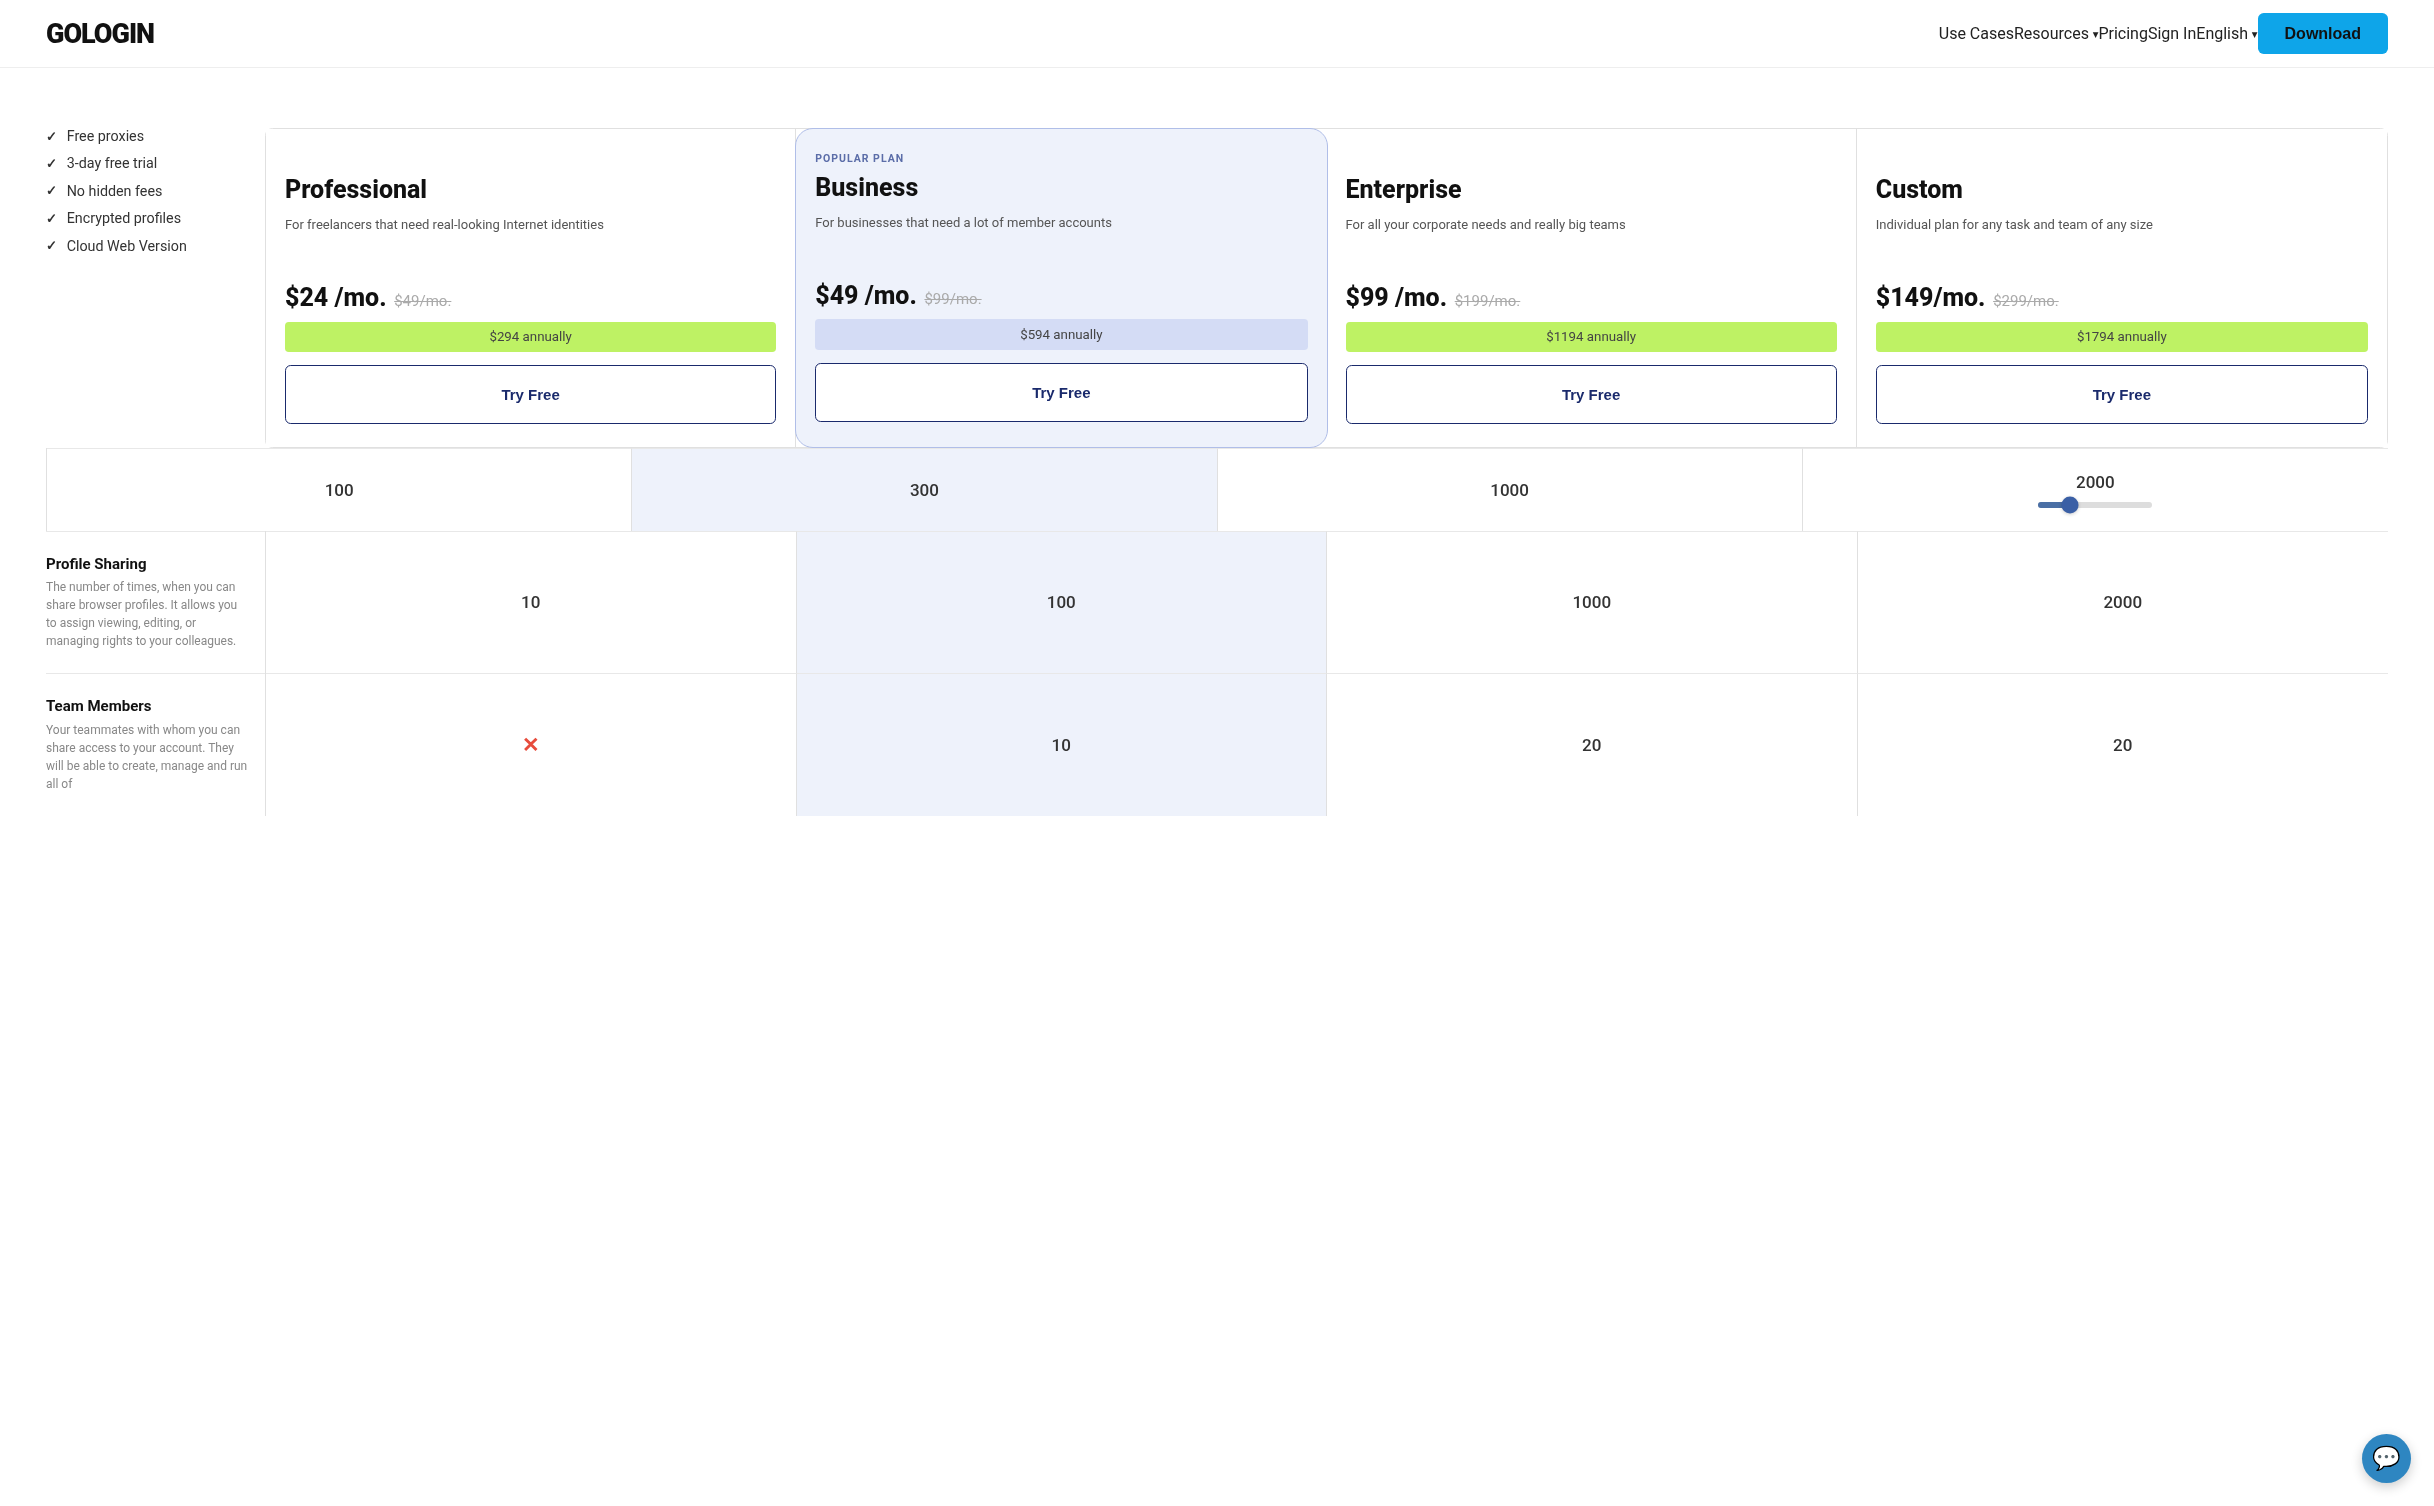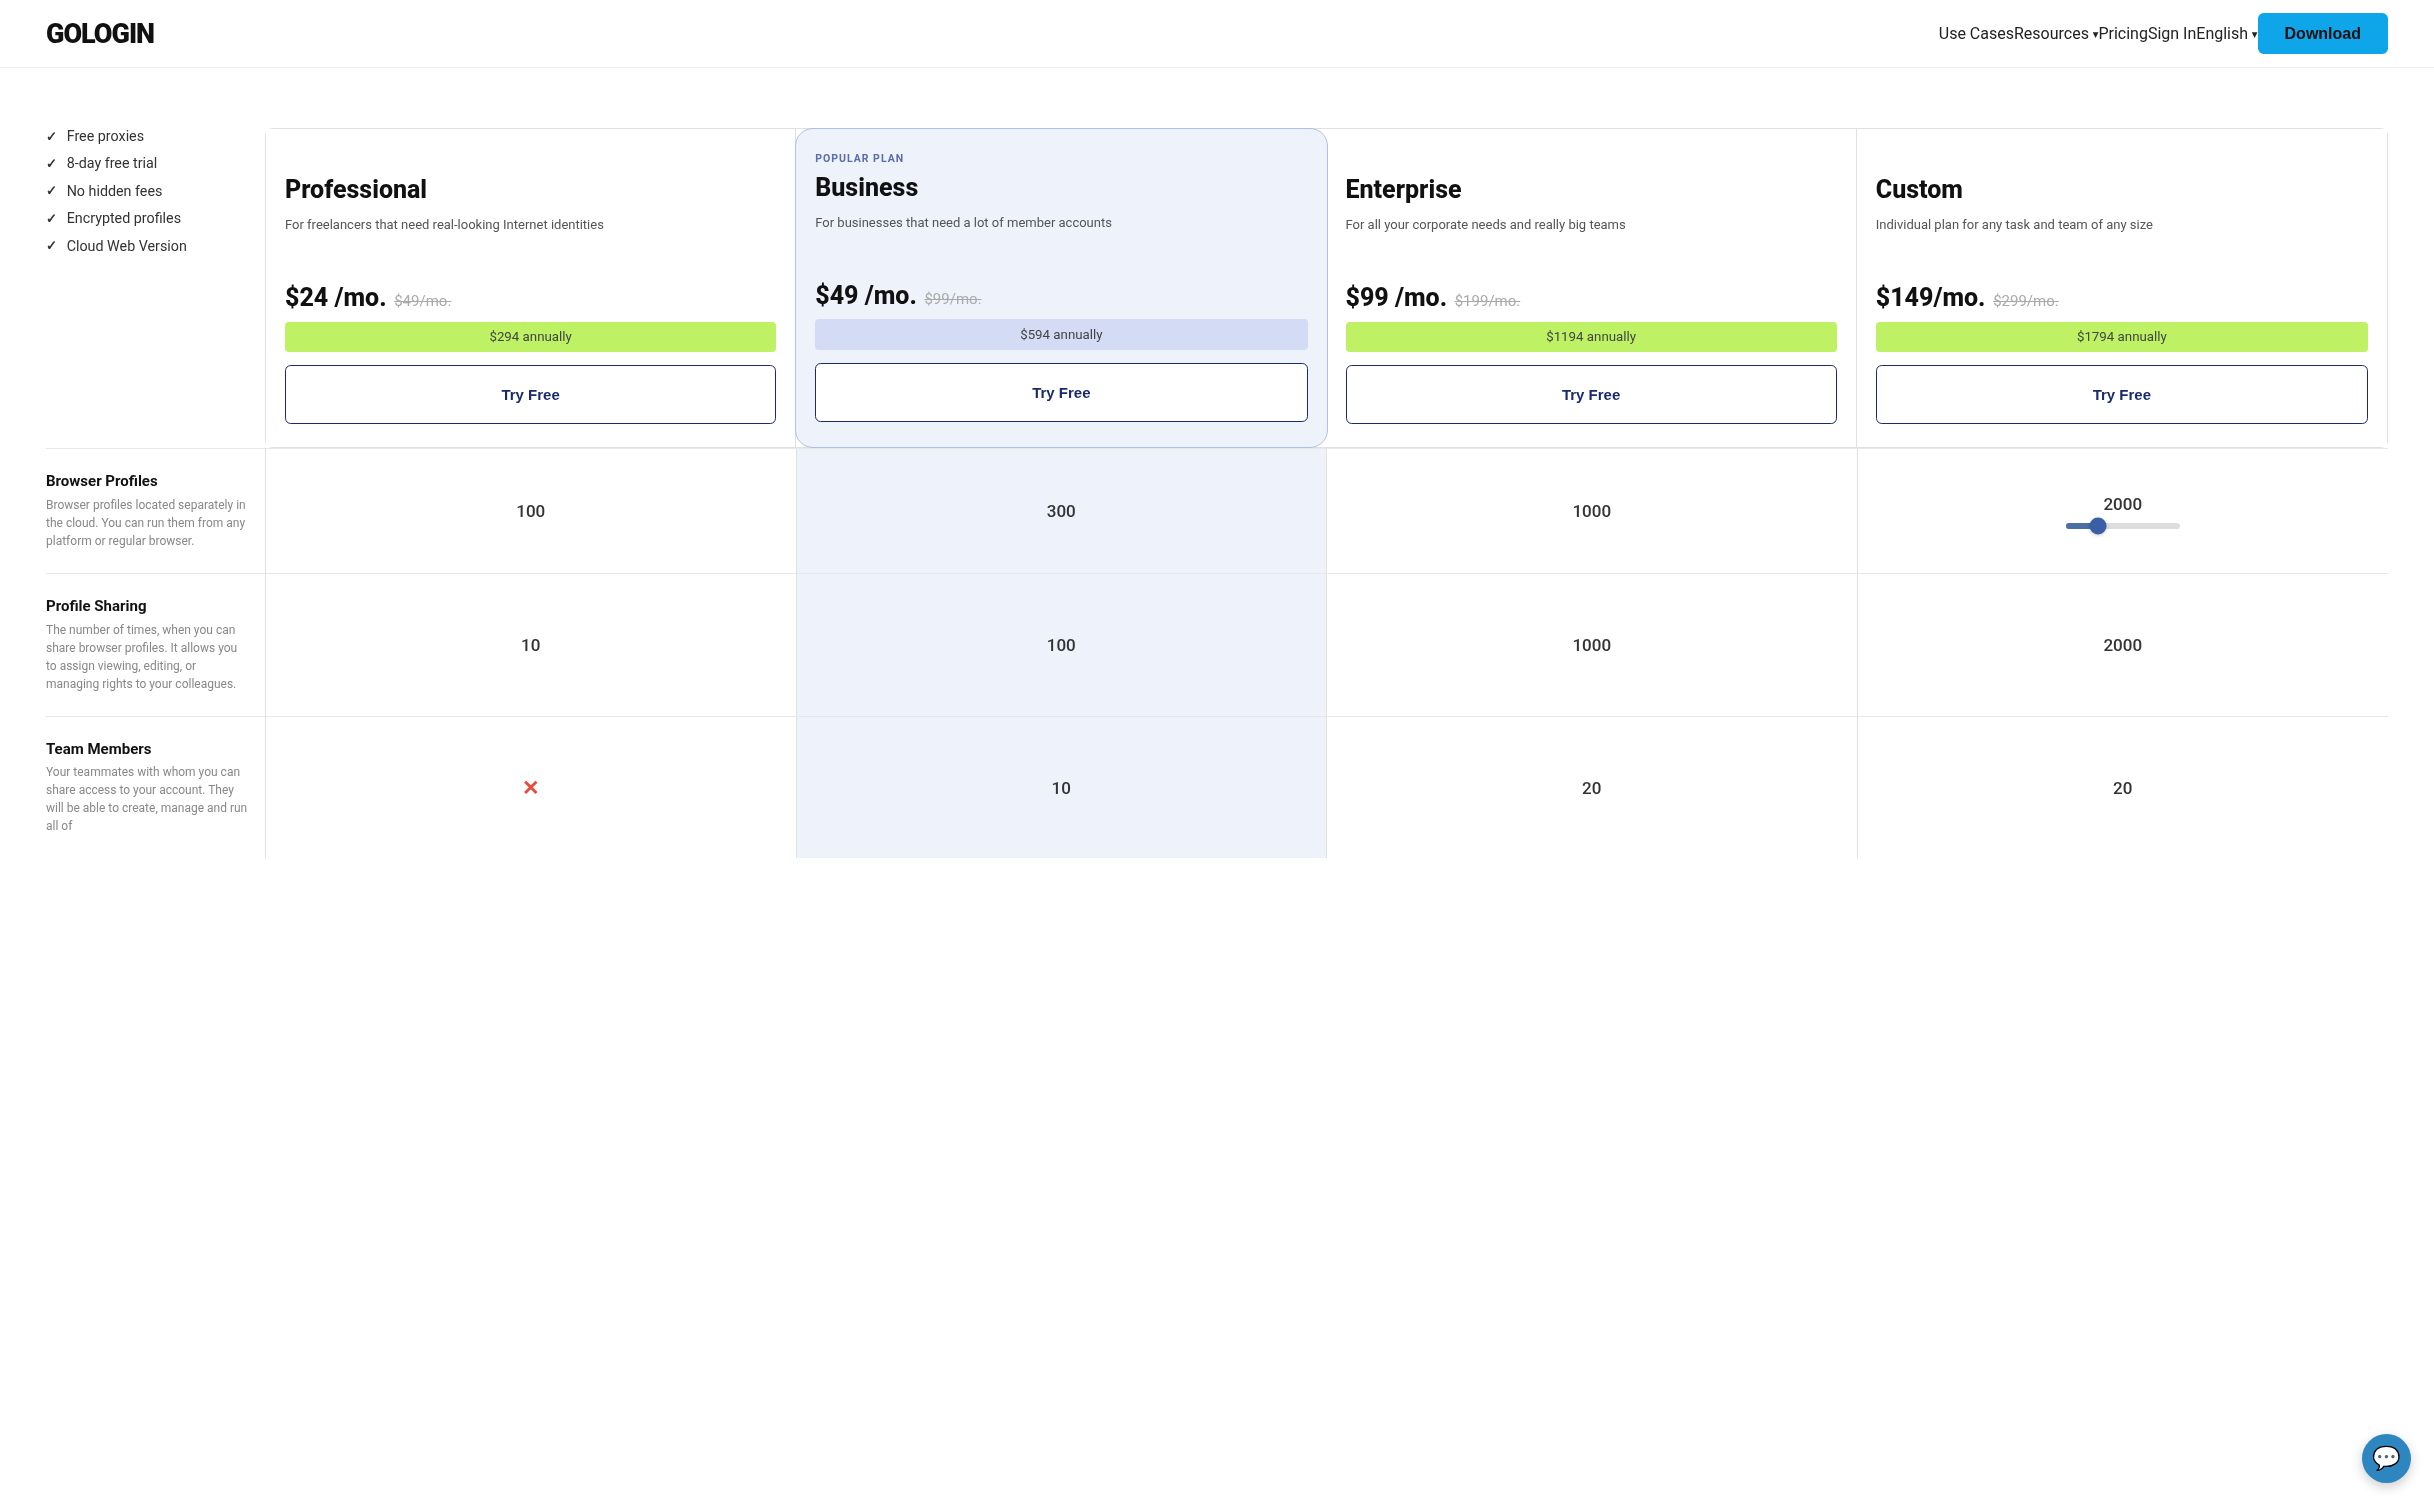--- a/index.html
+++ b/index.html
@@ -315,21 +315,21 @@
 
     <div class="features-col">
 
       <div style="padding-bottom: 30px;">
         <div class="feature-item">
           <span class="check-icon">✓</span>
           <span>Free proxies</span>
         </div>
         <div class="feature-item" style="margin-top:11.4px;">
           <span class="check-icon">✓</span>
-          <span>8-day free trial</span>
+          <span>3-day free trial</span>
         </div>
         <div class="feature-item" style="margin-top:11.4px;">
           <span class="check-icon">✓</span>
           <span>No hidden fees</span>
         </div>
         <div class="feature-item" style="margin-top:11.4px;">
           <span class="check-icon">✓</span>
           <span>Encrypted profiles</span>
         </div>
         <div class="feature-item" style="margin-top:11.4px;">
@@ -386,24 +386,20 @@
           <span class="plan-price-orig">$299/mo.</span>
         </div>
         <div class="plan-annual">$1794 annually</div>
         <button class="btn-try">Try Free</button>
       </div>
 
     </div>
   </div>
 
   <div class="feature-section">
-    <div class="feature-label-col">
-      <div class="feature-label-title">Browser Profiles</div>
-      <div class="feature-label-desc">Browser profiles located separately in the cloud. You can run them from any platform or regular browser.</div>
-    </div>
     <div class="feature-values-grid">
       <div class="feature-cell">100</div>
       <div class="feature-cell popular-bg">300</div>
       <div class="feature-cell">1000</div>
       <div class="feature-cell">
         <div class="feature-cell-inner">
           <span>2000</span>
           <div class="slider-container">
             <div class="slider-track"></div>
             <div class="slider-thumb"></div>

